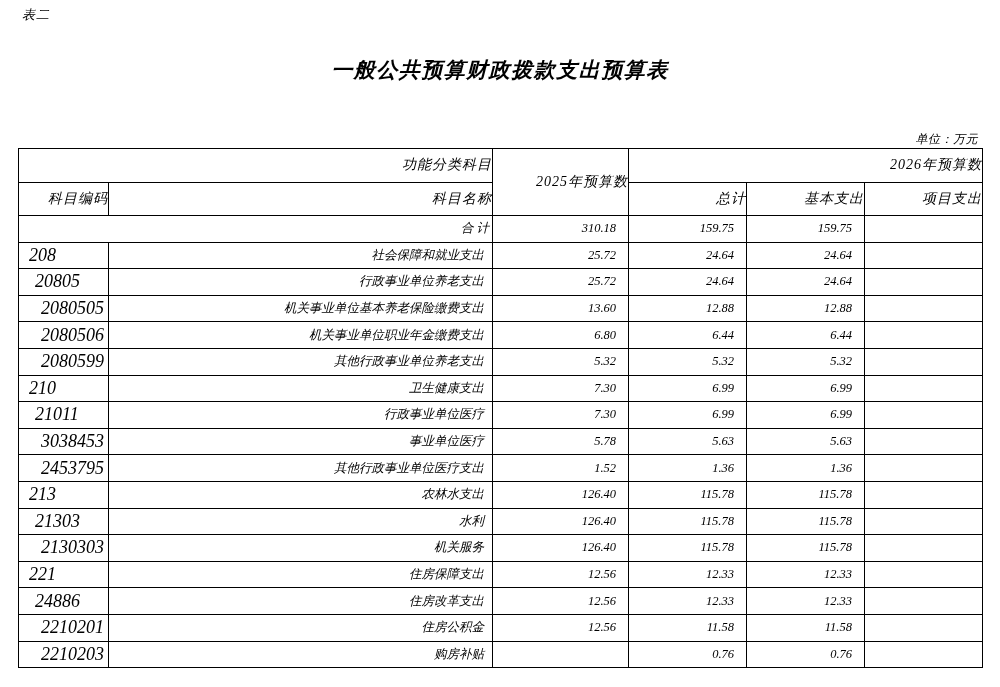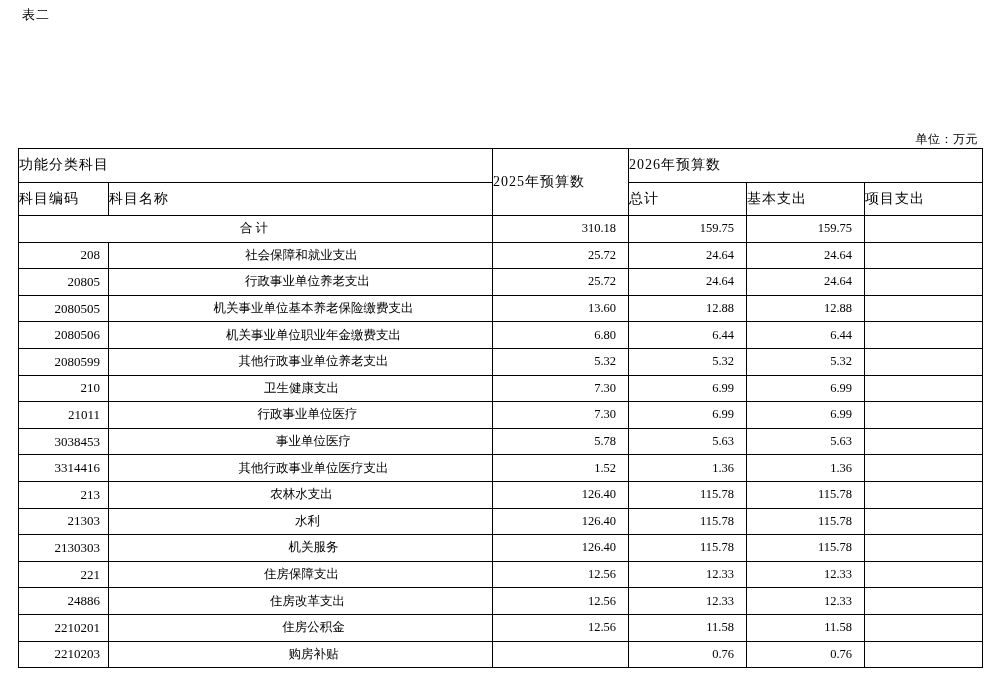--- a/index.html
+++ b/index.html
@@ -13,20 +13,21 @@
     font-family: "Liberation Serif", "DejaVu Serif", serif;
     color: #000000;
     position: relative;
     overflow: hidden;
   }
   .page {
     width: 1000px;
     height: 651px;
     position: relative;
     box-sizing: border-box;
+    font-style: italic;
   }
   .form-label {
     position: absolute;
     left: 22px;
     top: 6px;
     font-size: 13px;
     font-family: "Liberation Serif", "DejaVu Serif", serif;
     letter-spacing: 1px;
   }
   .doc-title {
@@ -59,74 +60,75 @@
     table-layout: fixed;
     font-size: 12.5px;
   }
   table.budget td, table.budget th {
     border: 1px solid #000000;
     padding: 0;
     font-weight: normal;
     vertical-align: middle;
   }
   .hdr-cell {
-    text-align: left;
+    text-align: right;
     font-size: 14px;
     height: 32px;
     letter-spacing: 1px;
   }
   .hdr-tall {
     height: 66px;
   }
   .cell-txt {
     display: block;
     padding: 0 8px;
   }
   .row-cell {
     height: 25.6px;
   }
   .code-cell {
-    text-align: right;
-    font-size: 13px;
+    text-align: left;
+    font-size: 18px;
   }
   .code-cell .cell-txt {
     padding-left: 10px;
   }
   .name-cell {
-    text-align: center;
+    text-align: right;
     font-size: 12.5px;
   }
   .num-cell {
     text-align: right;
     font-size: 12.5px;
   }
   .num-cell .cell-txt {
     padding-right: 12px;
   }
   .total-row td {
     font-weight: bold;
   }
   .total-label {
-    text-align: center;
+    text-align: right;
     letter-spacing: 3px;
   }
   .indent-0 .cell-txt { padding-left: 10px; }
   .indent-1 .cell-txt { padding-left: 22px; }
   .indent-2 .cell-txt { padding-left: 34px; }
   .code-indent-0 .cell-txt { padding-left: 10px; }
   .code-indent-1 .cell-txt { padding-left: 16px; }
   .code-indent-2 .cell-txt { padding-left: 22px; }
 </style>
 </head>
 <body>
 
 <div class="page">
 
   <div class="form-label">表二</div>
 
+  <div class="doc-title">一般公共预算财政拨款支出预算表</div>
 
   <div class="unit-line">单位：万元</div>
 
   <div class="table-wrap">
     <table class="budget">
       <colgroup>
         <col style="width:90px">
         <col style="width:384px">
         <col style="width:136px">
         <col style="width:118px">
@@ -318,21 +320,21 @@
             </td>
             <td class="row-cell num-cell">
               <span class="cell-txt">5.63</span>
             </td>
             <td class="row-cell num-cell">
               <span class="cell-txt"></span>
             </td>
           </tr>
           <tr>
             <td class="row-cell code-cell code-indent-2">
-              <span class="cell-txt">3314416</span>
+              <span class="cell-txt">2453795</span>
             </td>
             <td class="row-cell name-cell indent-2">
               <span class="cell-txt">其他行政事业单位医疗支出</span>
             </td>
             <td class="row-cell num-cell">
               <span class="cell-txt">1.52</span>
             </td>
             <td class="row-cell num-cell">
               <span class="cell-txt">1.36</span>
             </td>

